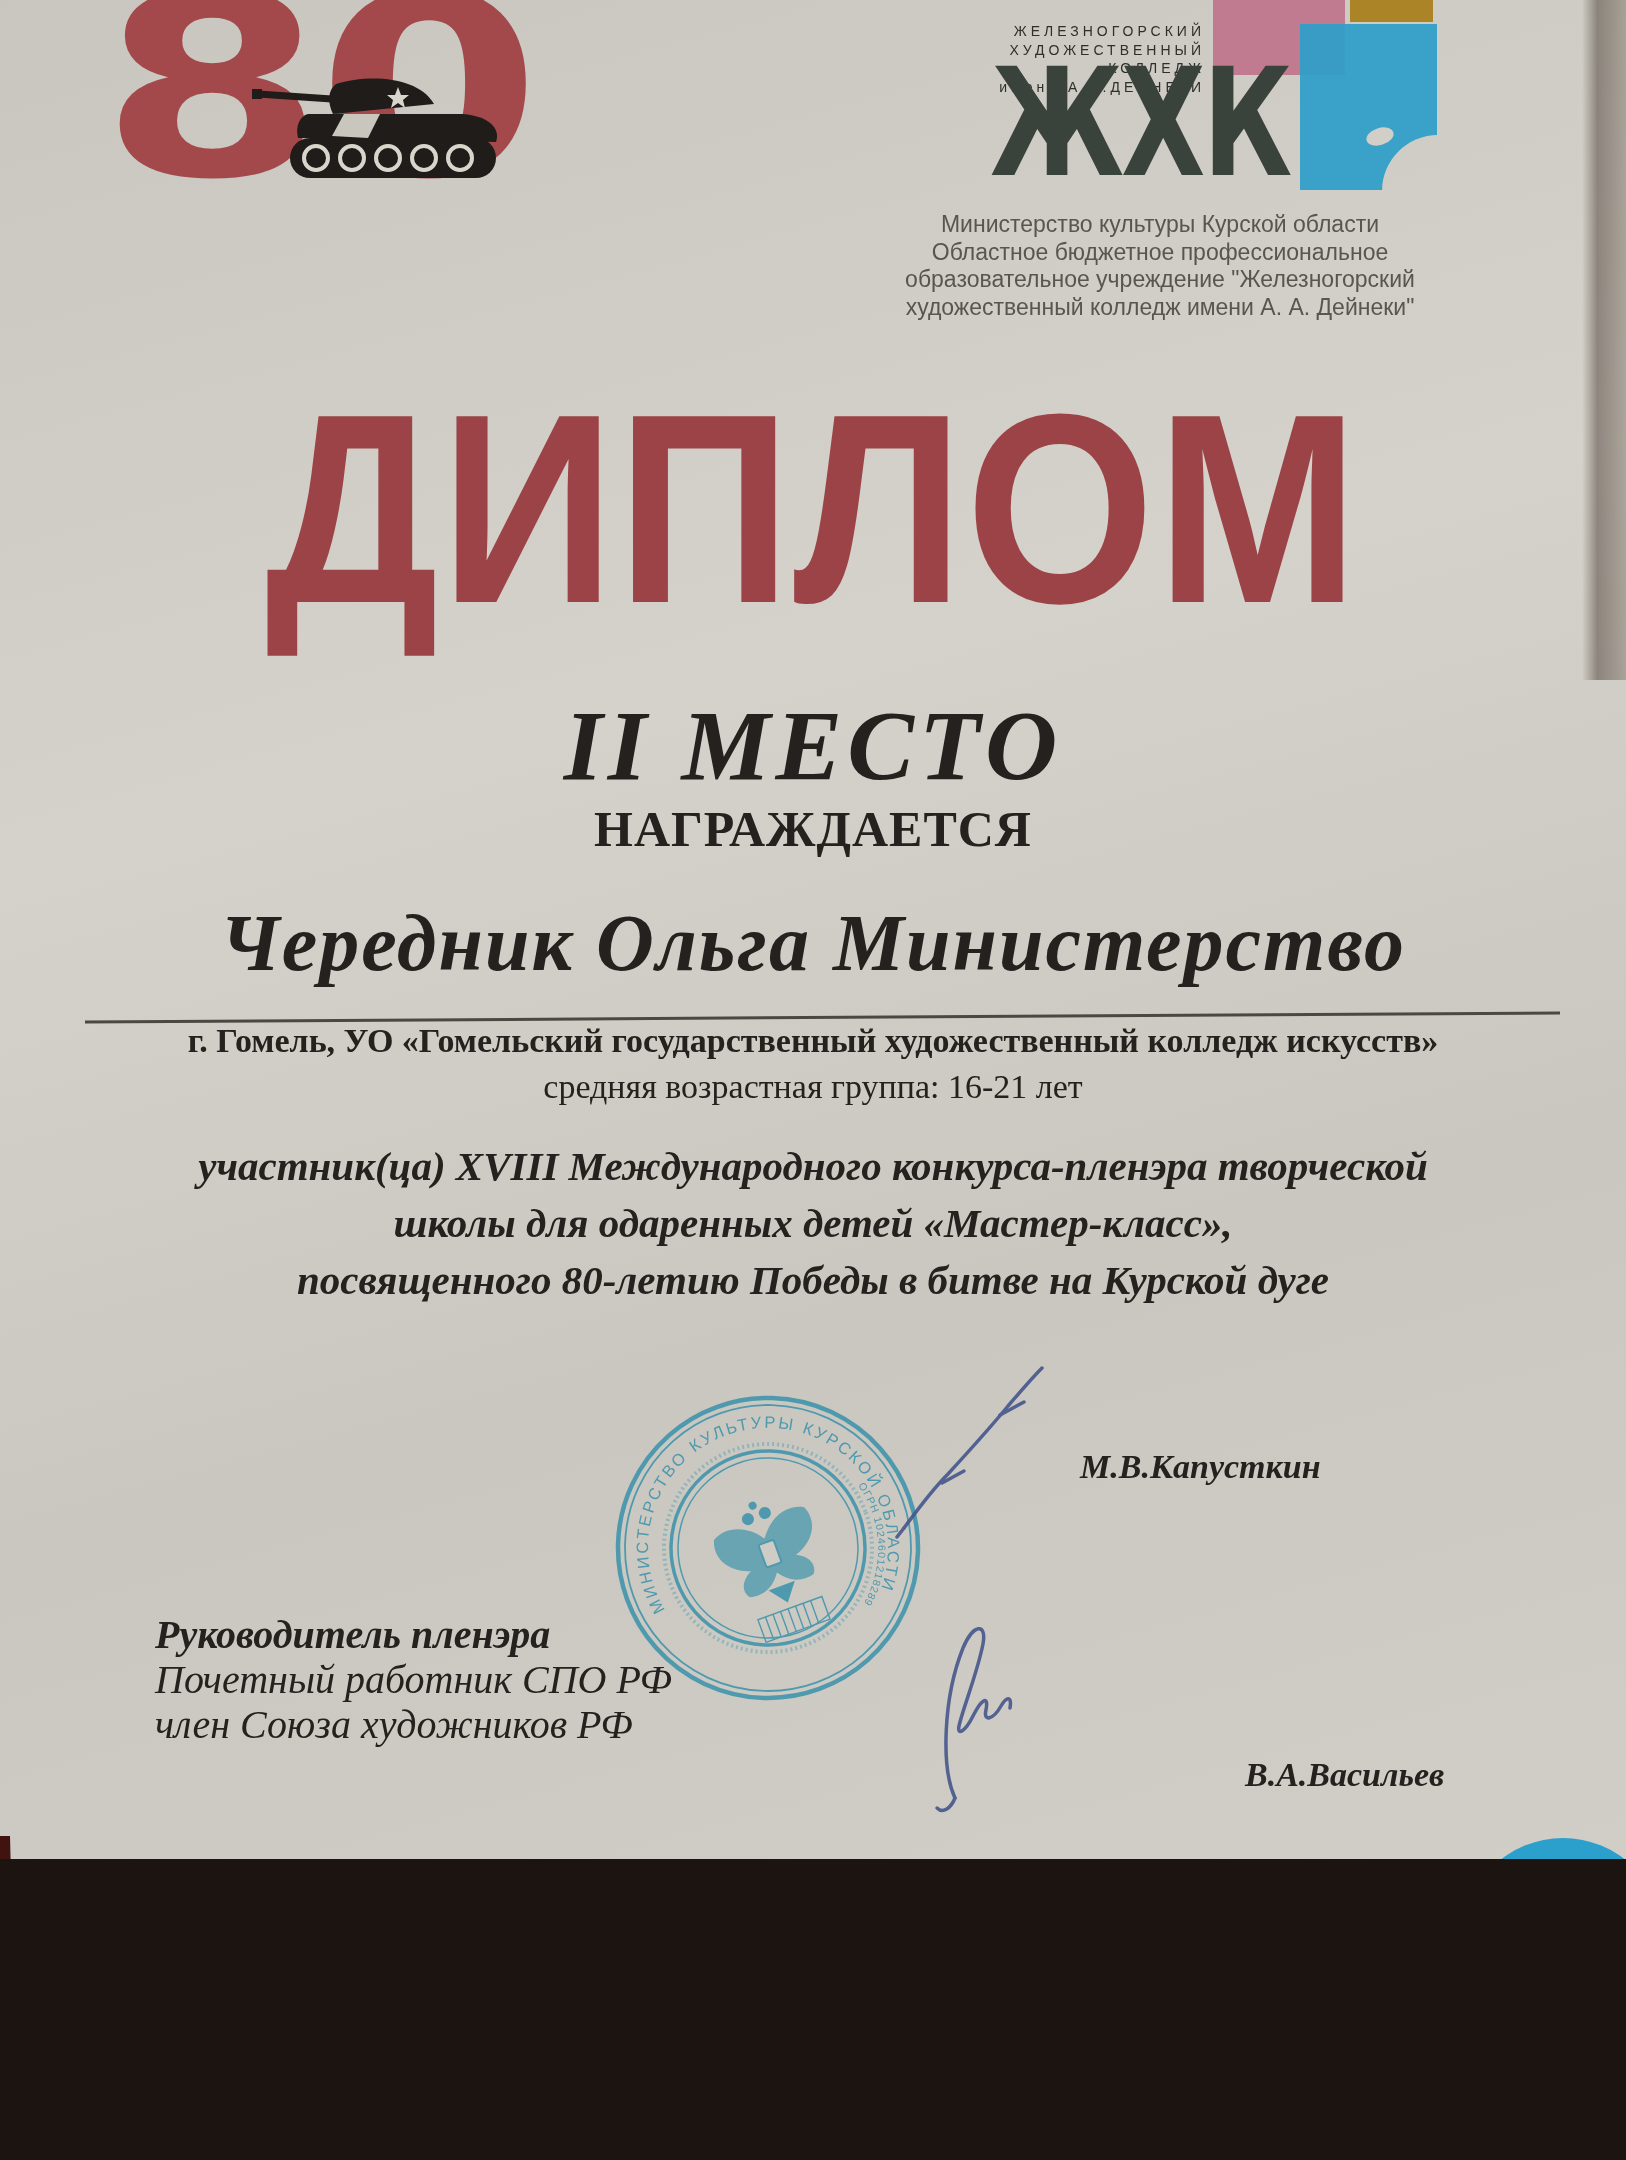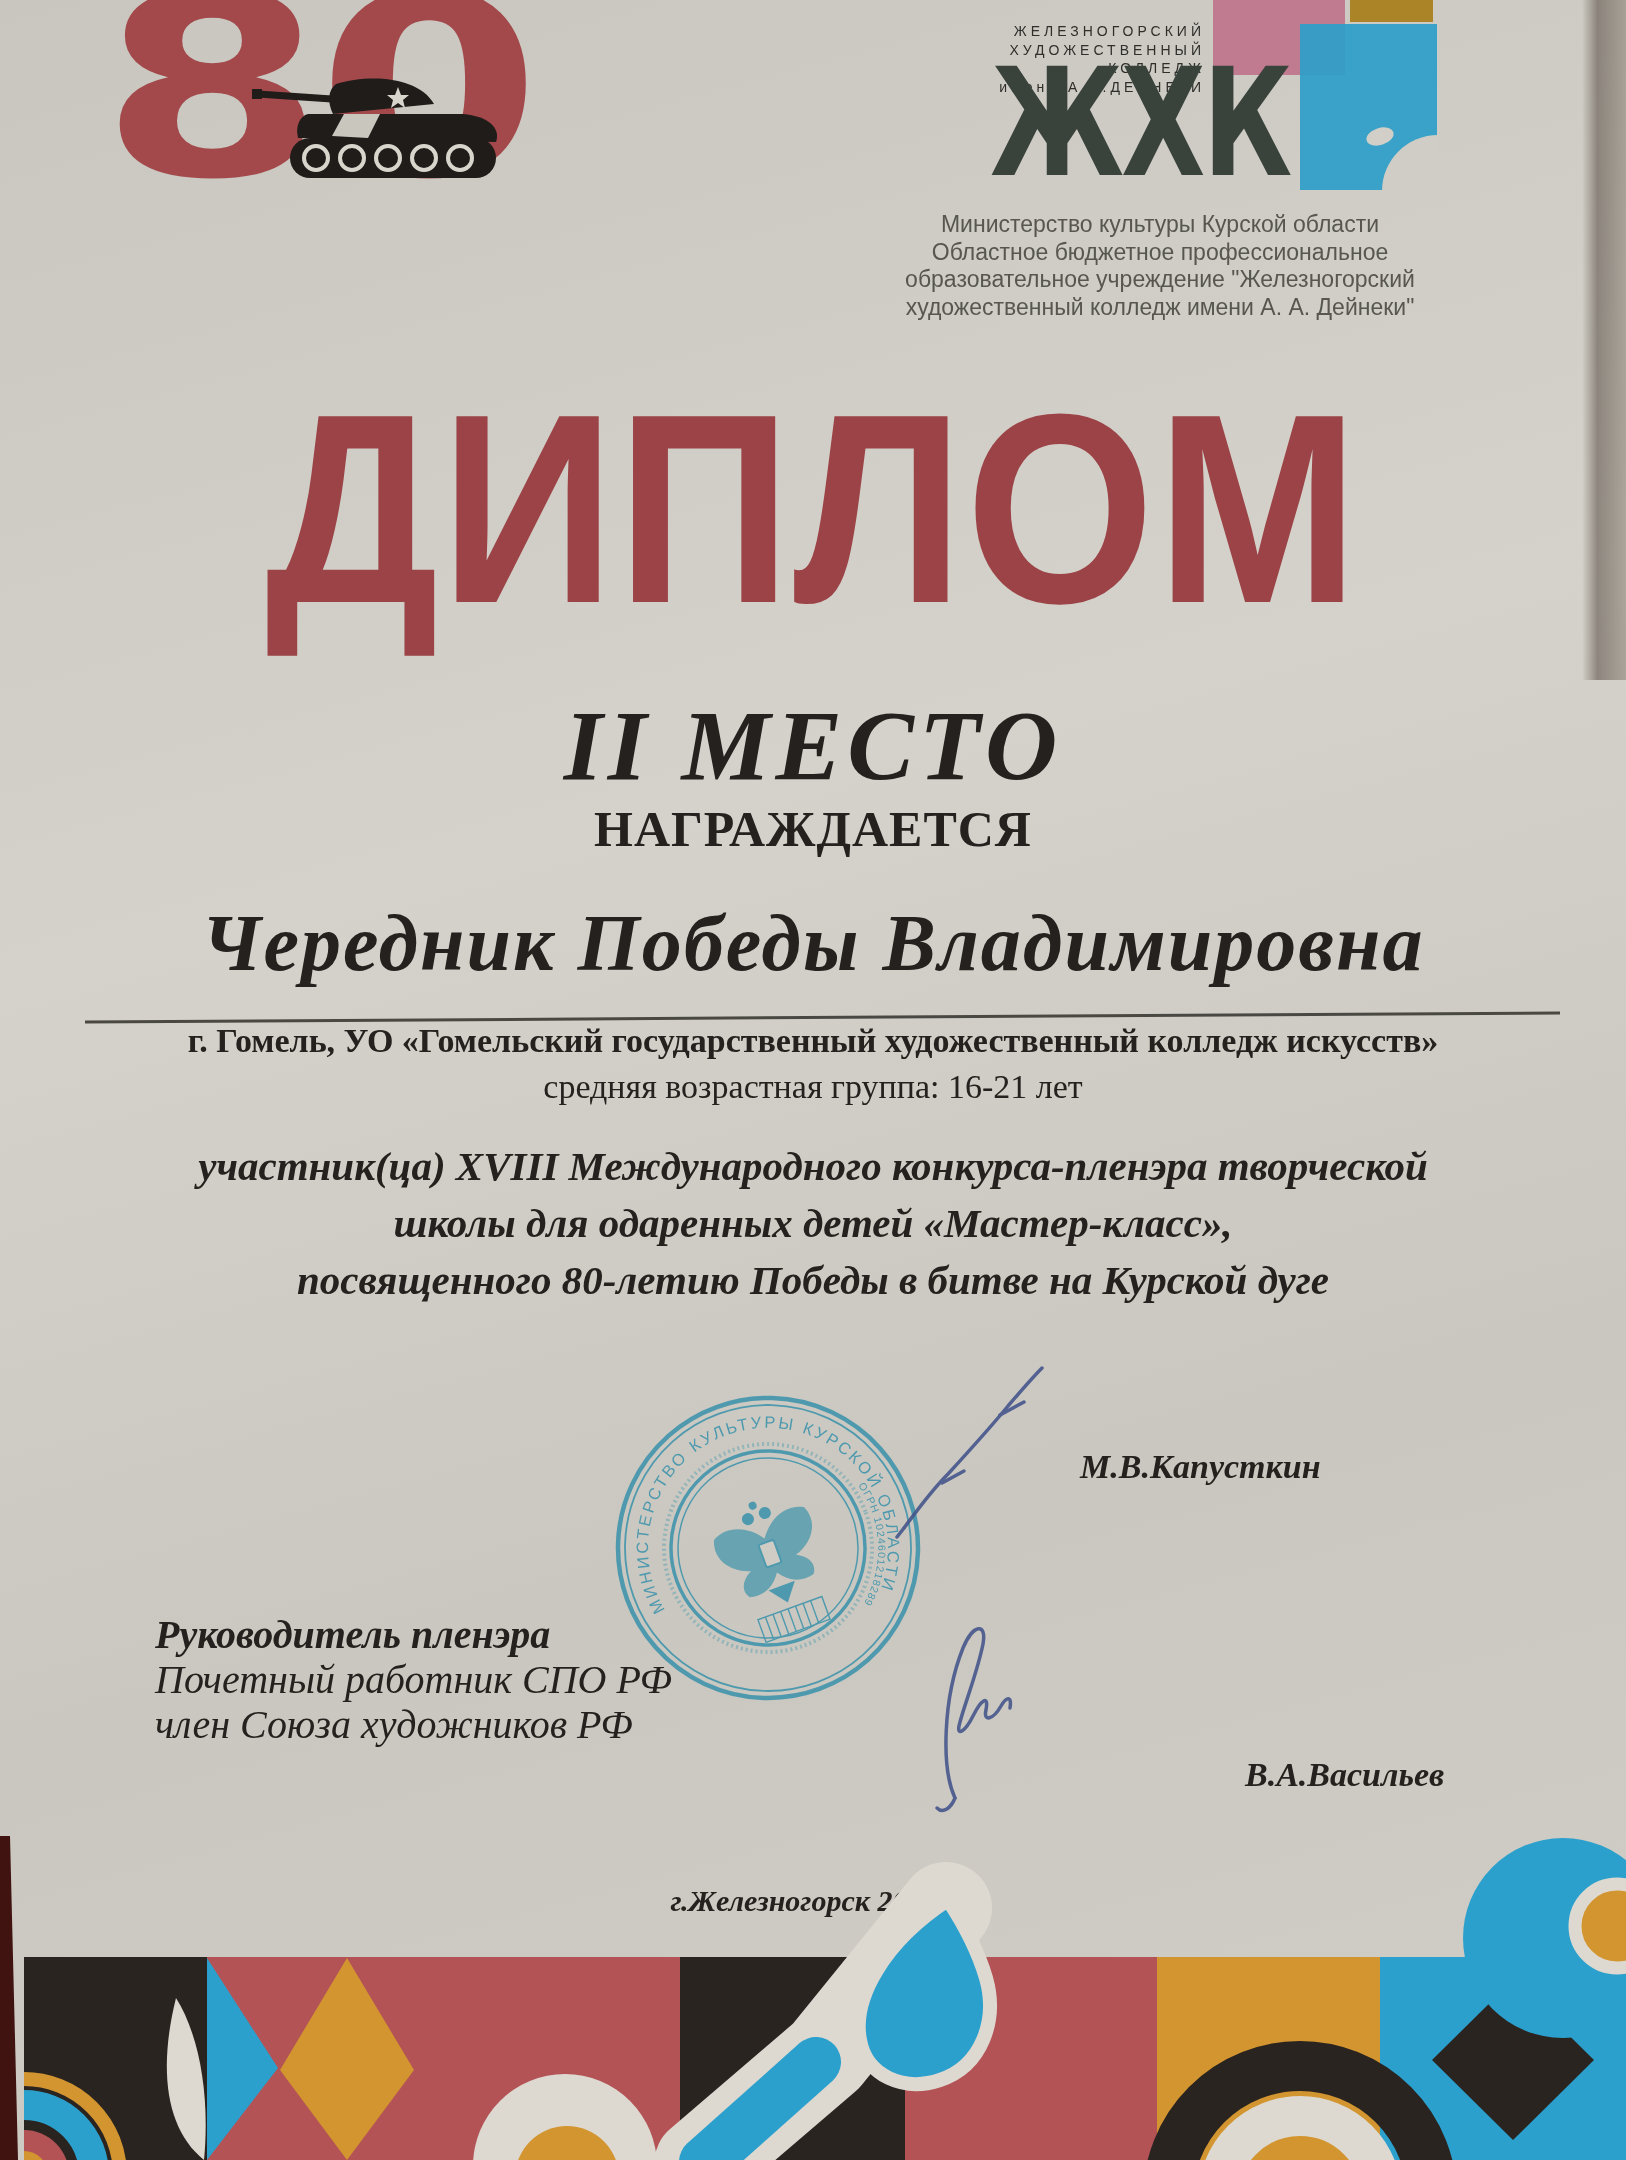--- a/index.html
+++ b/index.html
@@ -1,17 +1,17 @@
 <!DOCTYPE html>
 <html><head>
 <meta charset="utf-8">
 <style>
   html,body{margin:0;padding:0;background:#1c1410;}
   .photo{
-    position:relative;width:1626px;height:2160px;overflow:hidden;
+    position:relative;width:1626px;height:1859px;overflow:hidden;
     background:linear-gradient(165deg,#c8c6be 0%,#d4d2ca 38%,#c9c7bf 68%,#d0cec6 100%);
     font-family:"Liberation Serif",serif;color:#24211e;
   }
   .abs{position:absolute;}
   .ctr{left:0;right:0;text-align:center;}
   
   .num80{left:100px;top:-38px;font-family:"DejaVu Sans",sans-serif;font-weight:bold;
          font-size:252px;line-height:252px;letter-spacing:-6px;color:#a3494c;
          transform:scaleX(1.28);transform-origin:left top;}
   .logo80cap{left:97px;top:196px;font-family:"Liberation Sans",sans-serif;font-weight:bold;
@@ -95,21 +95,21 @@
   <div class="abs ministry">
     <div>Министерство культуры Курской области</div>
     <div>Областное бюджетное профессиональное</div>
     <div>образовательное учреждение "Железногорский</div>
     <div>художественный  колледж имени А. А. Дейнеки"</div>
   </div>
 
   <div class="abs ctr title">ДИПЛОМ</div>
   <div class="abs ctr place">II МЕСТО</div>
   <div class="abs ctr awarded">НАГРАЖДАЕТСЯ</div>
-  <div class="abs ctr recipient">Чередник Победы Владимировна</div>
+  <div class="abs ctr recipient">Чередник Ольга Министерство</div>
   <div class="abs rule"></div>
   <div class="abs ctr origin1">г. Гомель, УО «Гомельский государственный художественный колледж искусств»</div>
   <div class="abs ctr origin2">средняя возрастная группа: 16-21 лет</div>
   <div class="abs ctr partic">
     <div>участник(ца) XVIII Международного конкурса-пленэра творческой</div>
     <div>школы для одаренных детей «Мастер-класс»,</div>
     <div>посвященного 80-летию Победы в битве на Курской дуге</div>
   </div>
 
   <div class="abs dir-name">М.В.Капусткин</div>

